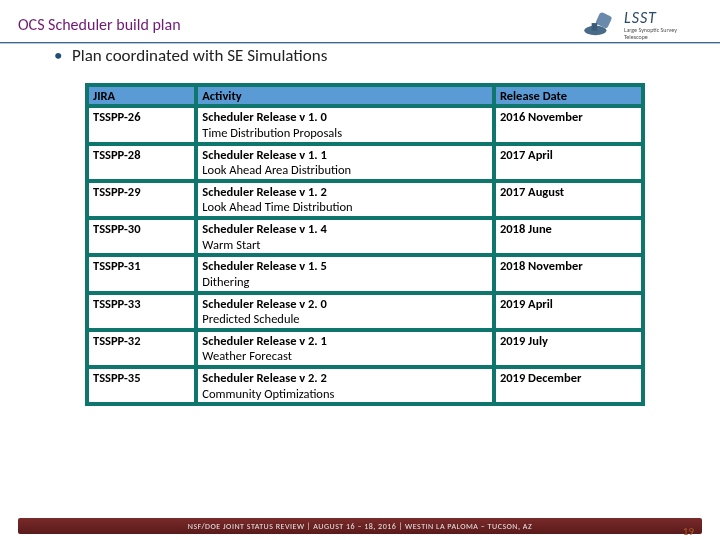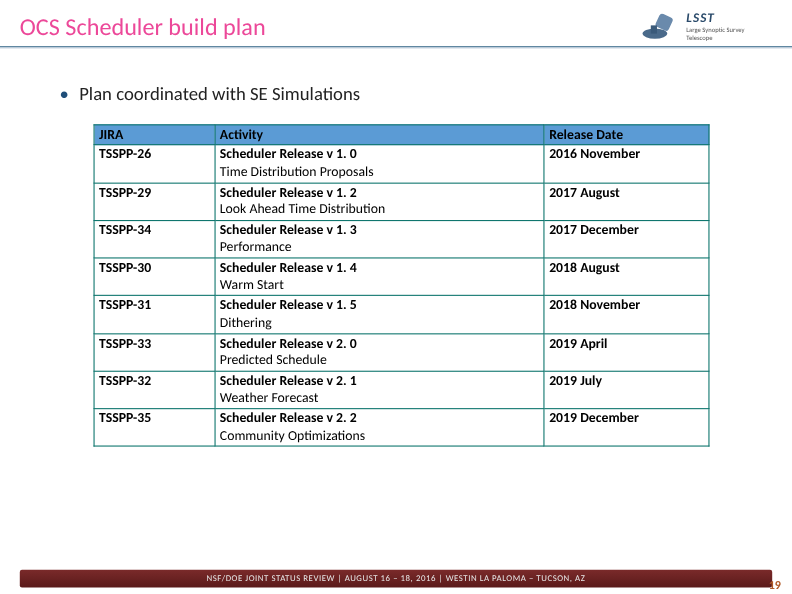--- a/index.html
+++ b/index.html
@@ -8,56 +8,56 @@
     font-family: Calibri, Arial, sans-serif;
     background: #fff;
     position: relative;
     overflow: hidden;
   }
   .header {
     display: flex; justify-content: space-between; align-items: center;
     padding: 10px 18px 4px 18px;
   }
   .title {
-    font-size: 22px; color: #ec4899; text-align: right;
+    font-size: 16px; color: #701a75; text-align: right;
   }
   .logo {
     width: 120px; height: 28px;
     display: flex; align-items: center; gap: 4px;
   }
   .logo-mark {
     width: 38px; height: 28px; position: relative;
   }
   .logo-mark svg { width: 100%; height: 100%; }
   .logo-text { font-size: 6px; color: #555; line-height: 1.1; }
-  .logo-big { font-size: 12px; font-weight: bold; font-style: italic; color: #2a4a6a; letter-spacing: 1px;}
+  .logo-big { font-size: 16px; font-weight: normal; font-style: italic; color: #2a4a6a; letter-spacing: 1px;}
   .rule {
     height: 0; border-top: 1.5px solid #3a6a8a; border-bottom: 1.5px solid #b8c8d8;
     margin: 0 0 0 0;
   }
   .content {
-    padding: 30px 30px 0 40px;
+    padding: 0 30px 0 40px;
   }
   .bullets { margin: 0 0 14px 14px; }
   .bullets li {
     list-style: none; position: relative;
     font-size: 17px; color: #222; line-height: 1.45;
     padding-left: 18px;
   }
   .bullets li::before {
     content: "•"; position: absolute; left: 0; top: 0; color: #1f4e79;
   }
   .tablewrap { display: flex; justify-content: center; }
   table {
     border-collapse: collapse;
     font-size: 12.5px;
     width: 560px;
   }
   th, td {
-    border: 1px solid #0f766e;
+    border: 4px solid #0f766e;
     padding: 1px 4px;
     vertical-align: top;
     line-height: 1.25;
   }
   th {
     background: #5b9bd5; color: #000; font-weight: bold; text-align: left;
   }
   td.jira { width: 110px; font-weight: bold; }
   td.act { width: 300px; }
   td.act .main { font-weight: bold; text-align: center; }
@@ -69,22 +69,22 @@
     margin-top: 16px;
   }
   .footer-bar {
     height: 16px; margin: 0 18px;
     background: linear-gradient(180deg,#7a2a2a,#5a1a1a);
     border-radius: 2px;
     display:flex; align-items:center; justify-content:center;
   }
   .footer-bar span { color:#e8e8e8; font-size:8px; letter-spacing:0.5px;}
   .pagenum {
-    position: absolute; right: 10px; bottom: 2px;
-    font-size: 11px; color: #b05a28; font-weight: bold;
+    position: absolute; right: 26px; bottom: 2px;
+    font-size: 11px; color: #b05a28; font-weight: normal;
   }
 </style>
 </head>
 <body>
 
 <div class="header">
   <div class="title">OCS Scheduler build plan</div>
   <div class="logo">
     <div class="logo-mark">
       <svg viewBox="0 0 40 30">
@@ -115,33 +115,33 @@
           <th>Release Date</th>
         </tr>
       </thead>
       <tbody id="tbody">
           <tr>
             <td class="jira">TSSPP-26</td>
             <td class="act"><span class="main">Scheduler Release v 1. 0</span><br>Time Distribution Proposals</td>
             <td class="date">2016 November</td>
           </tr>
           <tr>
+            <td class="jira">TSSPP-28</td>
+            <td class="act"><span class="main">Scheduler Release v 1. 1</span><br>Look Ahead Area Distribution</td>
+            <td class="date">2017 April</td>
+          </tr>
+          <tr>
             <td class="jira">TSSPP-29</td>
             <td class="act"><span class="main">Scheduler Release v 1. 2</span><br>Look Ahead Time Distribution</td>
             <td class="date">2017 August</td>
           </tr>
           <tr>
-            <td class="jira">TSSPP-34</td>
-            <td class="act"><span class="main">Scheduler Release v 1. 3</span><br>Performance</td>
-            <td class="date">2017 December</td>
-          </tr>
-          <tr>
             <td class="jira">TSSPP-30</td>
             <td class="act"><span class="main">Scheduler Release v 1. 4</span><br>Warm Start</td>
-            <td class="date">2018 August</td>
+            <td class="date">2018 June</td>
           </tr>
           <tr>
             <td class="jira">TSSPP-31</td>
             <td class="act"><span class="main">Scheduler Release v 1. 5</span><br>Dithering</td>
             <td class="date">2018 November</td>
           </tr>
           <tr>
             <td class="jira">TSSPP-33</td>
             <td class="act"><span class="main">Scheduler Release v 2. 0</span><br>Predicted Schedule</td>
             <td class="date">2019 April</td>

